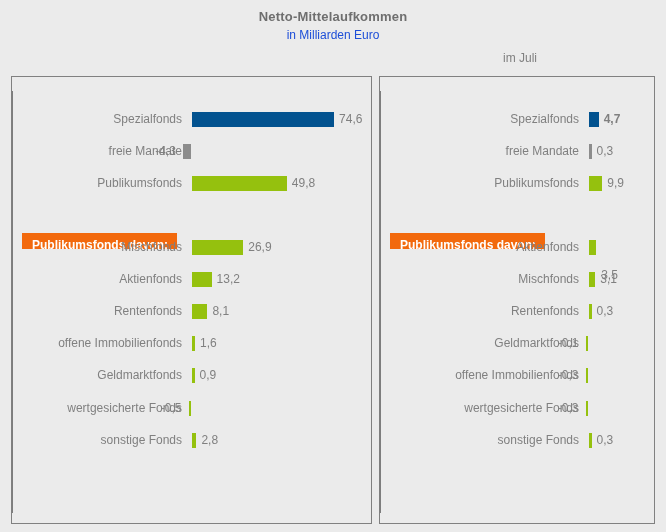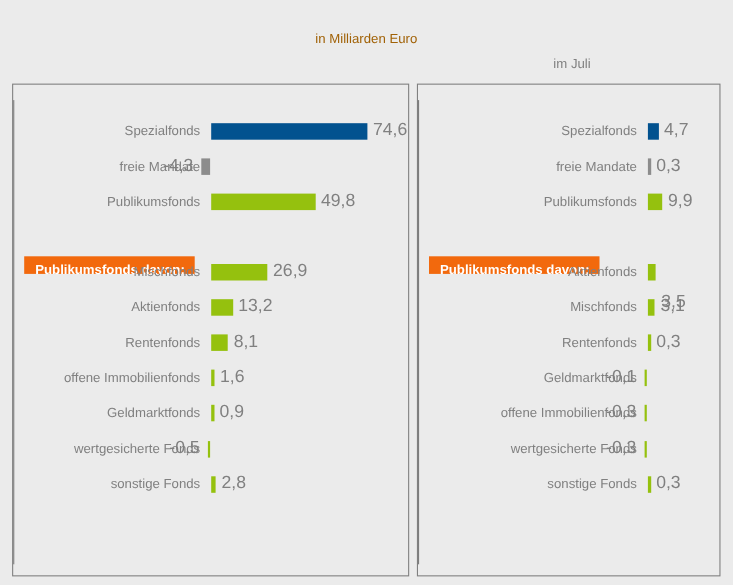--- a/index.html
+++ b/index.html
@@ -30,21 +30,21 @@
     font-weight: bold;
     color: #6e6e6e;
     letter-spacing: 0.2px;
   }
   .subtitle {
     position: absolute;
     top: 28px;
     width: 666px;
     text-align: center;
     font-size: 12px;
-    color: #a16207;
+    color: #1d4ed8;
   }
   .panel-caption {
     position: absolute;
     top: 51px;
     font-size: 12px;
     color: #808080;
     white-space: nowrap;
   }
   .caption-left { left: 59px; }
   .caption-right { left: 503px; }
@@ -91,21 +91,21 @@
   .bar {
     position: absolute;
     top: 6px;
     height: 15px;
   }
   .bar.blue  { background: #02528f; }
   .bar.green { background: #95c10e; }
   .bar.gray  { background: #8c8c8c; }
   .row-value {
     position: absolute;
-    font-size: 16px;
+    font-size: 12px;
     color: #808080;
     white-space: nowrap;
     line-height: 26px;
   }
   .banner {
     position: absolute;
     background: #f2690d;
     color: #ffffff;
     font-size: 12px;
     font-weight: bold;
@@ -113,20 +113,21 @@
     box-sizing: border-box;
     padding: 0 10px;
     line-height: 25px;
     height: 16px;
   }
 </style>
 </head>
 <body>
 
 <div class="header">
+  <div class="title">Netto-Mittelaufkommen</div>
   <div class="subtitle">in Milliarden Euro</div>
   <div class="panel-caption caption-right">im Juli</div>
 </div>
 
 <div class="panel" id="panel-left">
   <div class="axis"></div>
 <div class="banner" style="left: 10px; top: 156px; width: 155px;">Publikumsfonds davon:</div>
     <div class="row" style="top: 29px;">
       <div class="row-label" style="right: 189px;">Spezialfonds</div>
       <div class="bar blue" style="width: 142.113px; left: 180px;"></div>
@@ -178,21 +179,21 @@
       <div class="row-value" style="left: 189.381px;">2,8</div>
     </div>
   </div>
 
 <div class="panel" id="panel-right">
   <div class="axis"></div>
 <div class="banner" style="left: 10px; top: 156px; width: 155px;">Publikumsfonds davon:</div>
     <div class="row" style="top: 29px;">
       <div class="row-label" style="right: 75px;">Spezialfonds</div>
       <div class="bar blue" style="width: 9.635px; left: 209px;"></div>
-      <div class="row-value" style="left: 223.635px;">4,7</div>
+      <div class="row-value" style="left: 223.635px; font-weight: bold;">4,7</div>
     </div>
     <div class="row" style="top: 61.2px;">
       <div class="row-label" style="right: 75px;">freie Mandate</div>
       <div class="bar gray" style="width: 2.5px; left: 209px;"></div>
       <div class="row-value" style="left: 216.5px;">0,3</div>
     </div>
     <div class="row" style="top: 93.4px;">
       <div class="row-label" style="right: 75px;">Publikumsfonds</div>
       <div class="bar green" style="width: 13.325px; left: 209px;"></div>
       <div class="row-value" style="left: 227.325px;">9,9</div>

